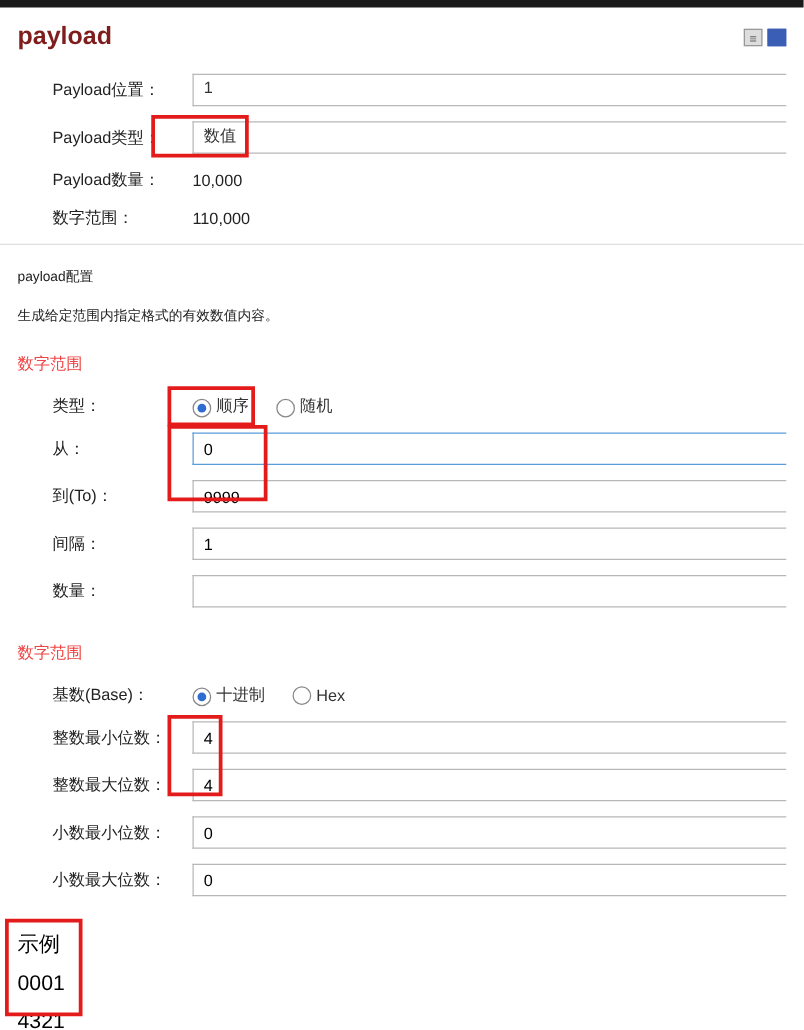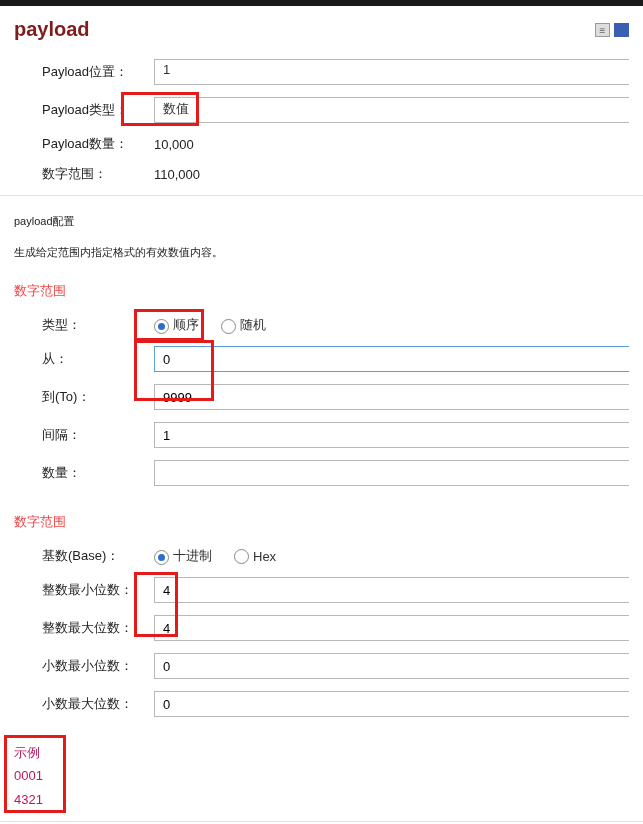--- a/index.html
+++ b/index.html
@@ -148,22 +148,22 @@
     pointer-events: none;
     z-index: 10;
   }
   .example-block {
     position: relative;
     margin-top: 22px;
     padding: 2px 0 2px 0;
     line-height: 1.8;
   }
   .example-line {
-    font-size: 13px;
-    color: #be185d;
+    font-size: 17px;
+    color: #000000;
   }
 </style>
 </head>
 <body>
 
 <div class="topbar"></div>
 
 <div class="content">
 
   <div class="header">

